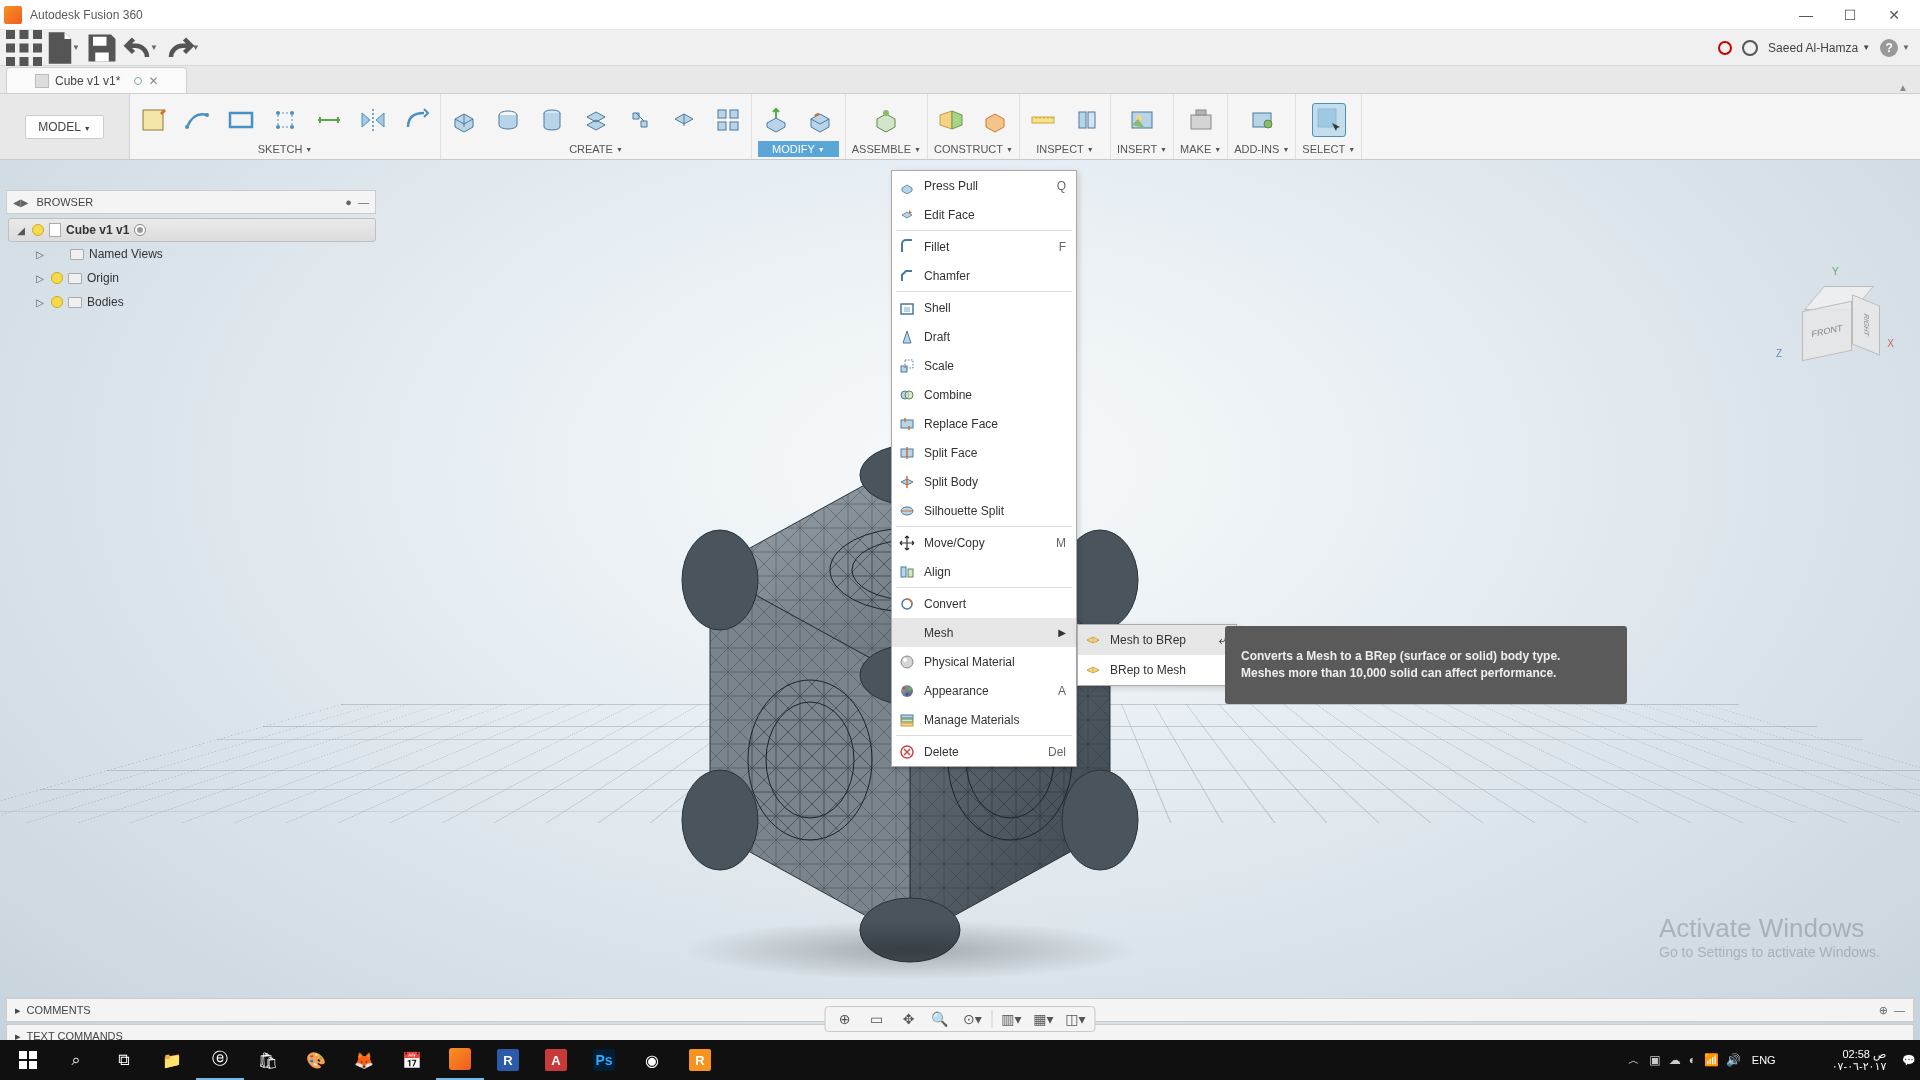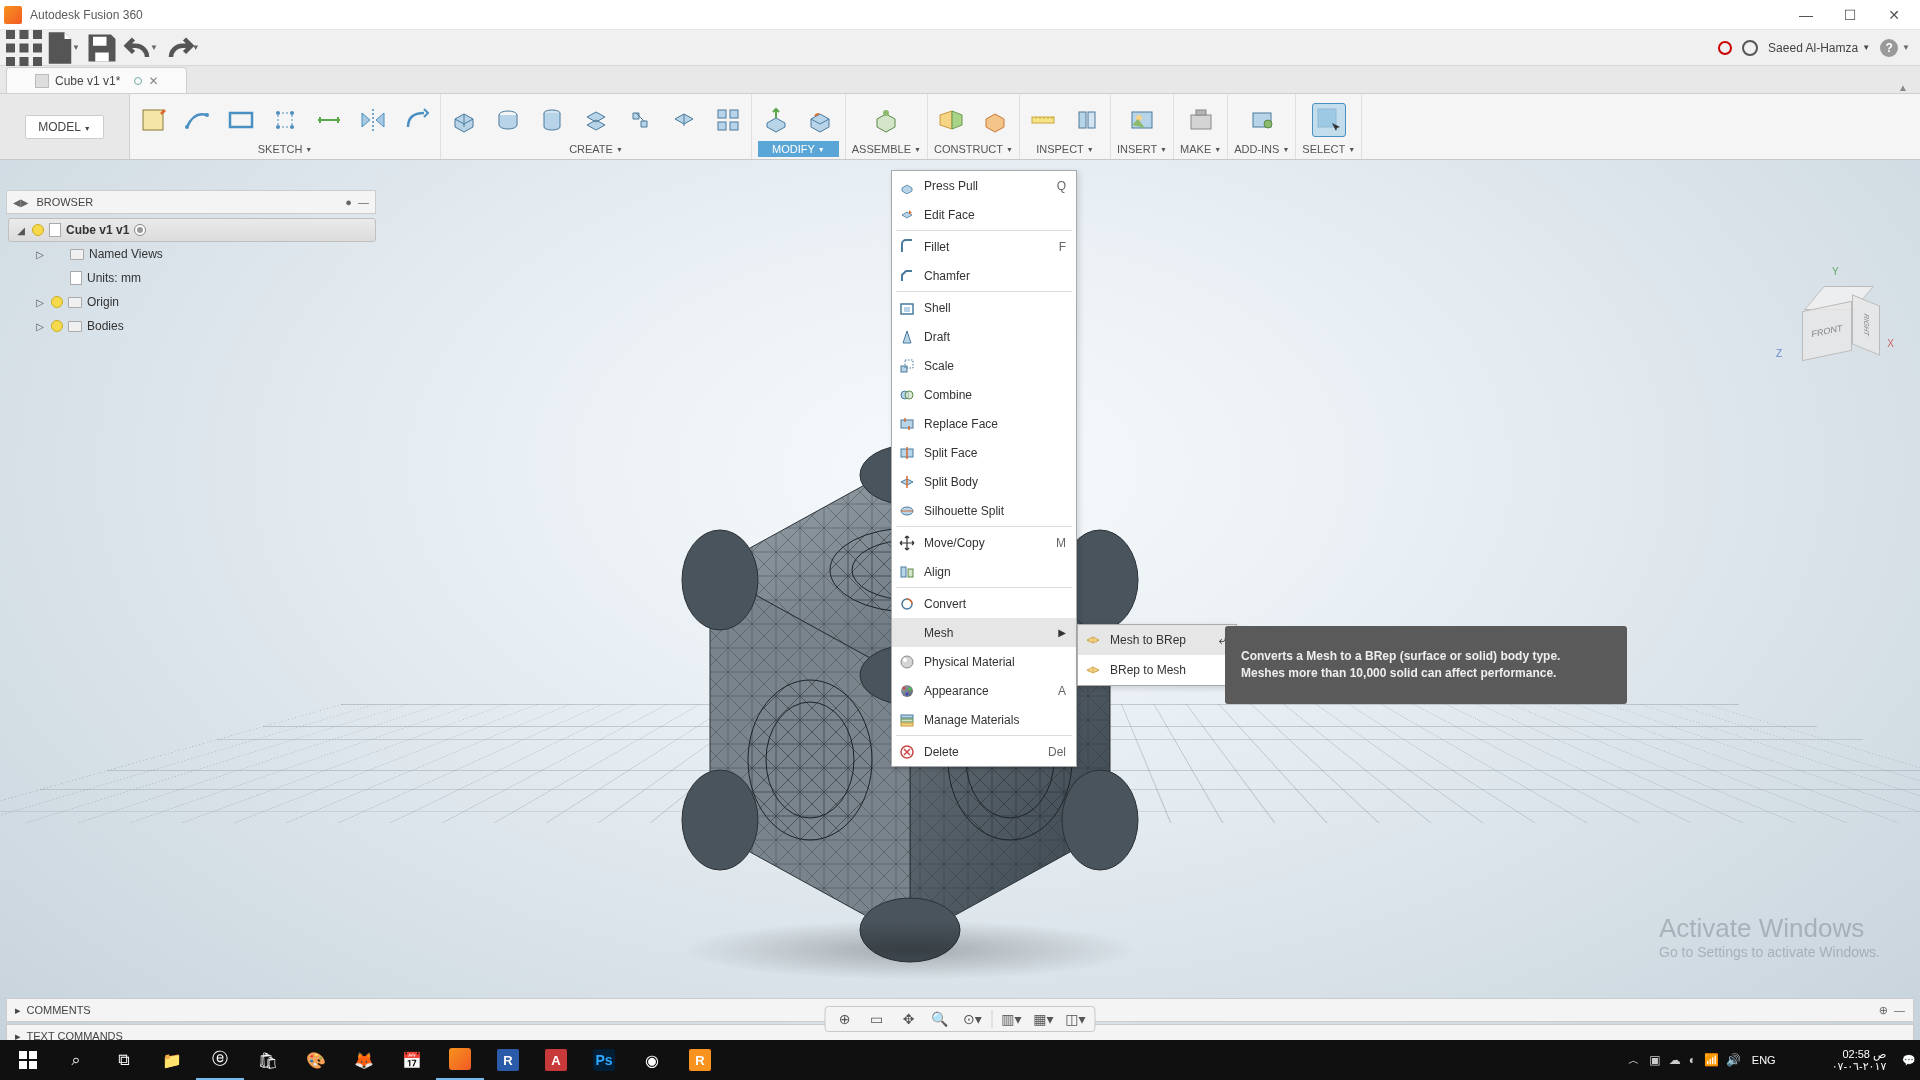--- a/index.html
+++ b/index.html
@@ -526,26 +526,20 @@
         <span class="radio"></span>
       </div>
       <div id="tree-items">
           <div class="tree-row indent1">
             <span class="exp">▷</span>
             <span style="width:14px;"></span>
             <span class="folder"></span>
             <span>Named Views</span>
           </div>
           <div class="tree-row indent1">
-            <span class="exp"></span>
-            <span style="width:14px;"></span>
-            <span class="doc"></span>
-            <span>Units: mm</span>
-          </div>
-          <div class="tree-row indent1">
             <span class="exp">▷</span>
             <span class="bulb"></span>
             <span class="folder"></span>
             <span>Origin</span>
           </div>
           <div class="tree-row indent1">
             <span class="exp">▷</span>
             <span class="bulb"></span>
             <span class="folder"></span>
             <span>Bodies</span>

